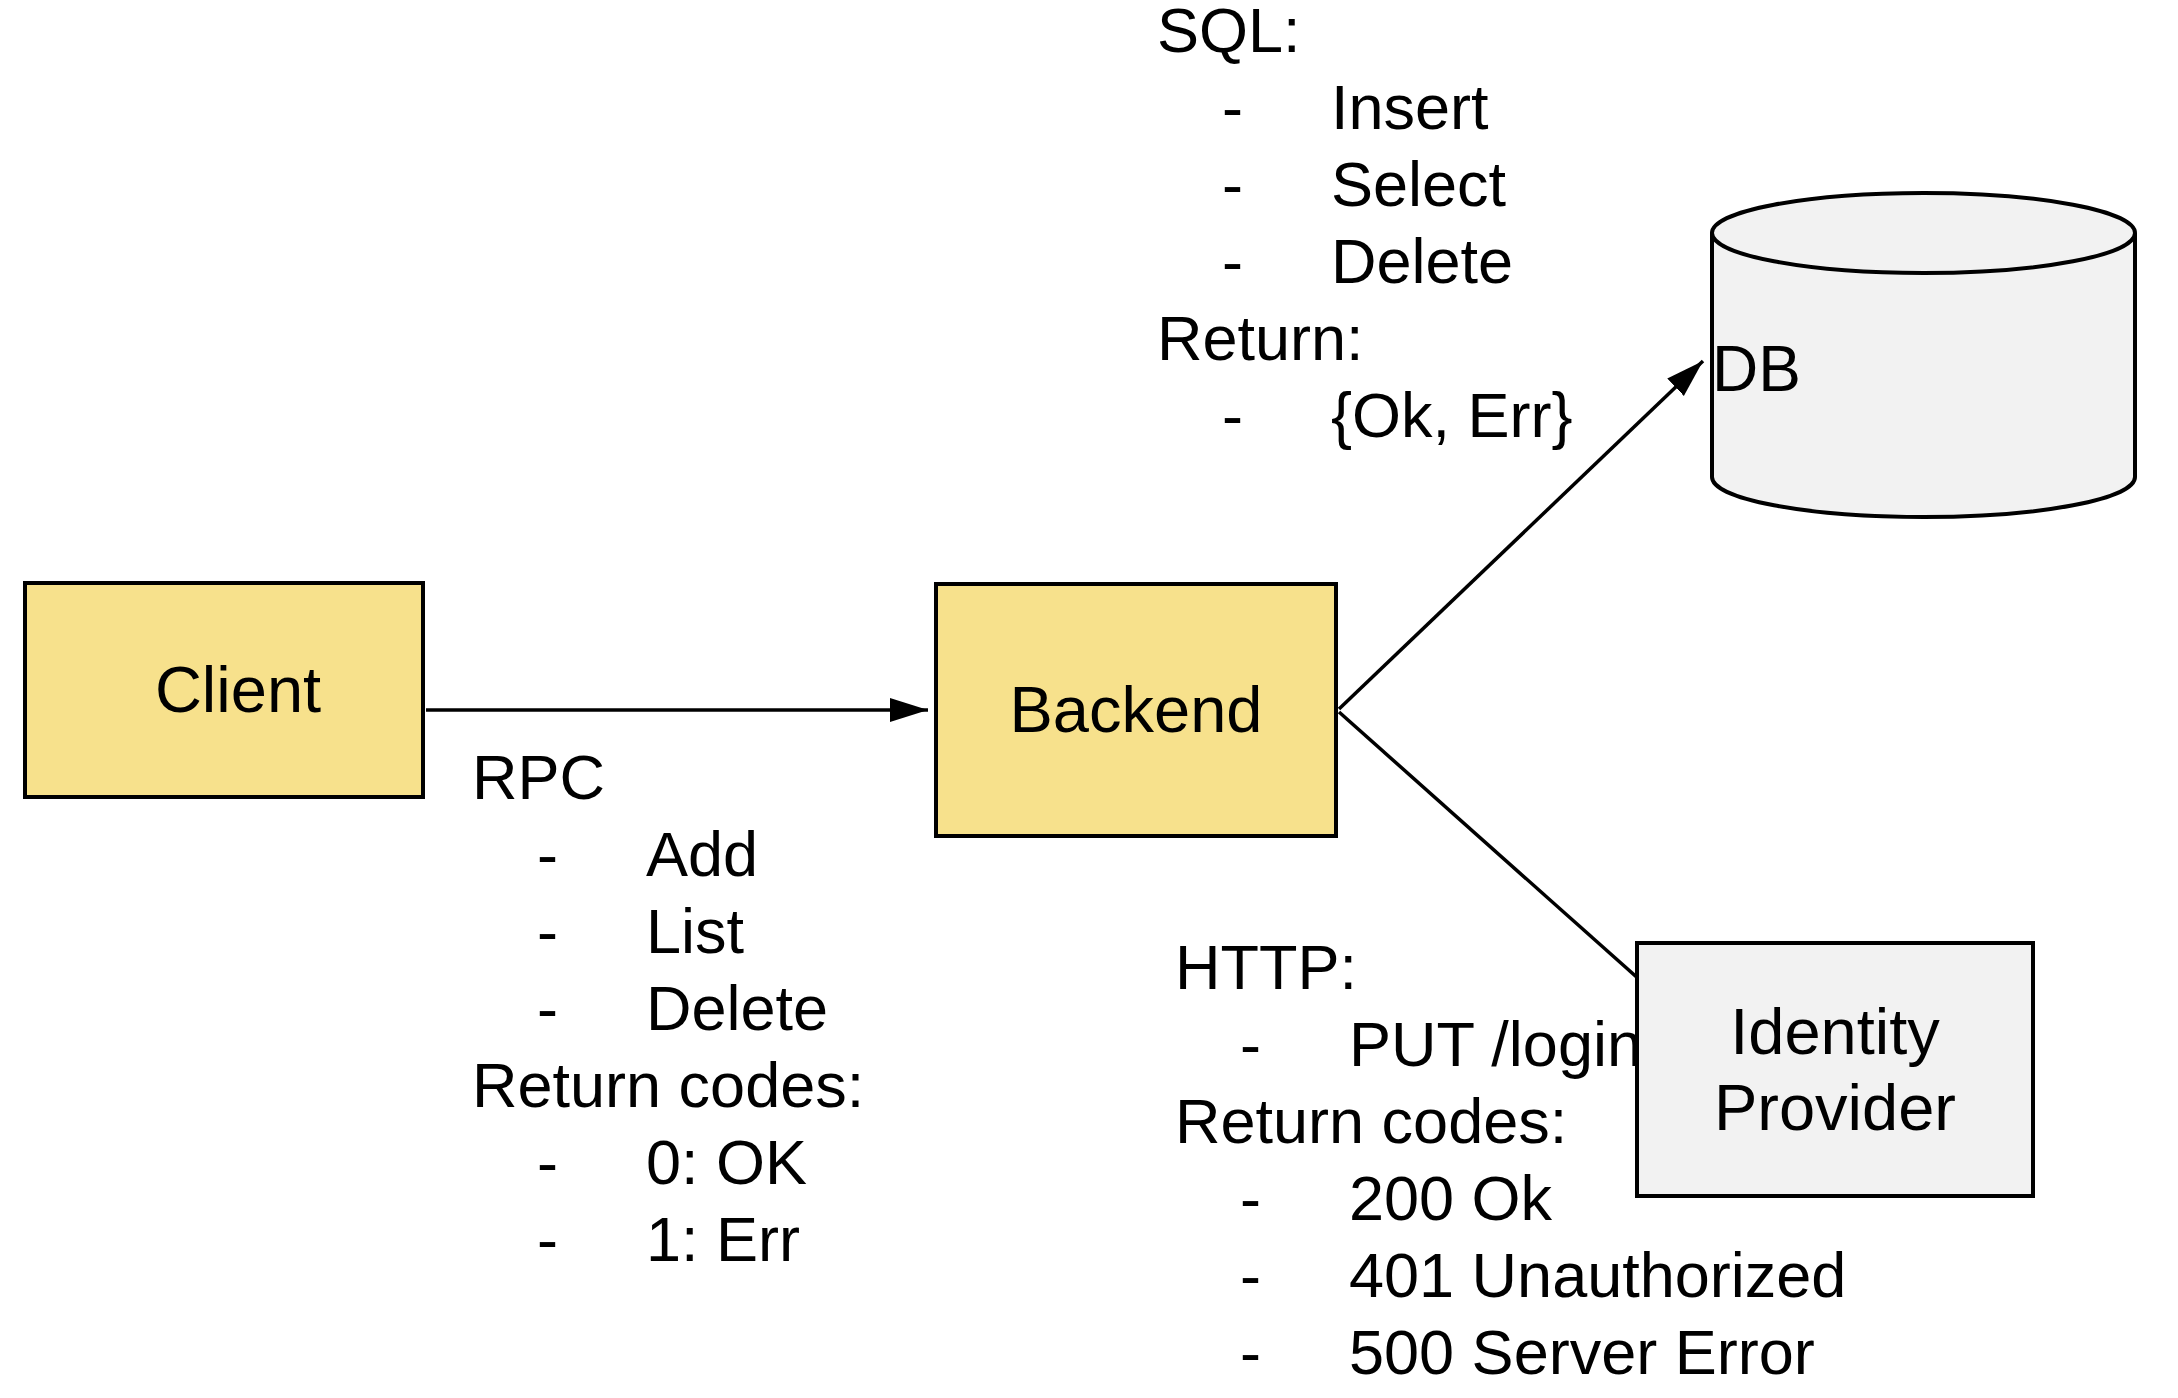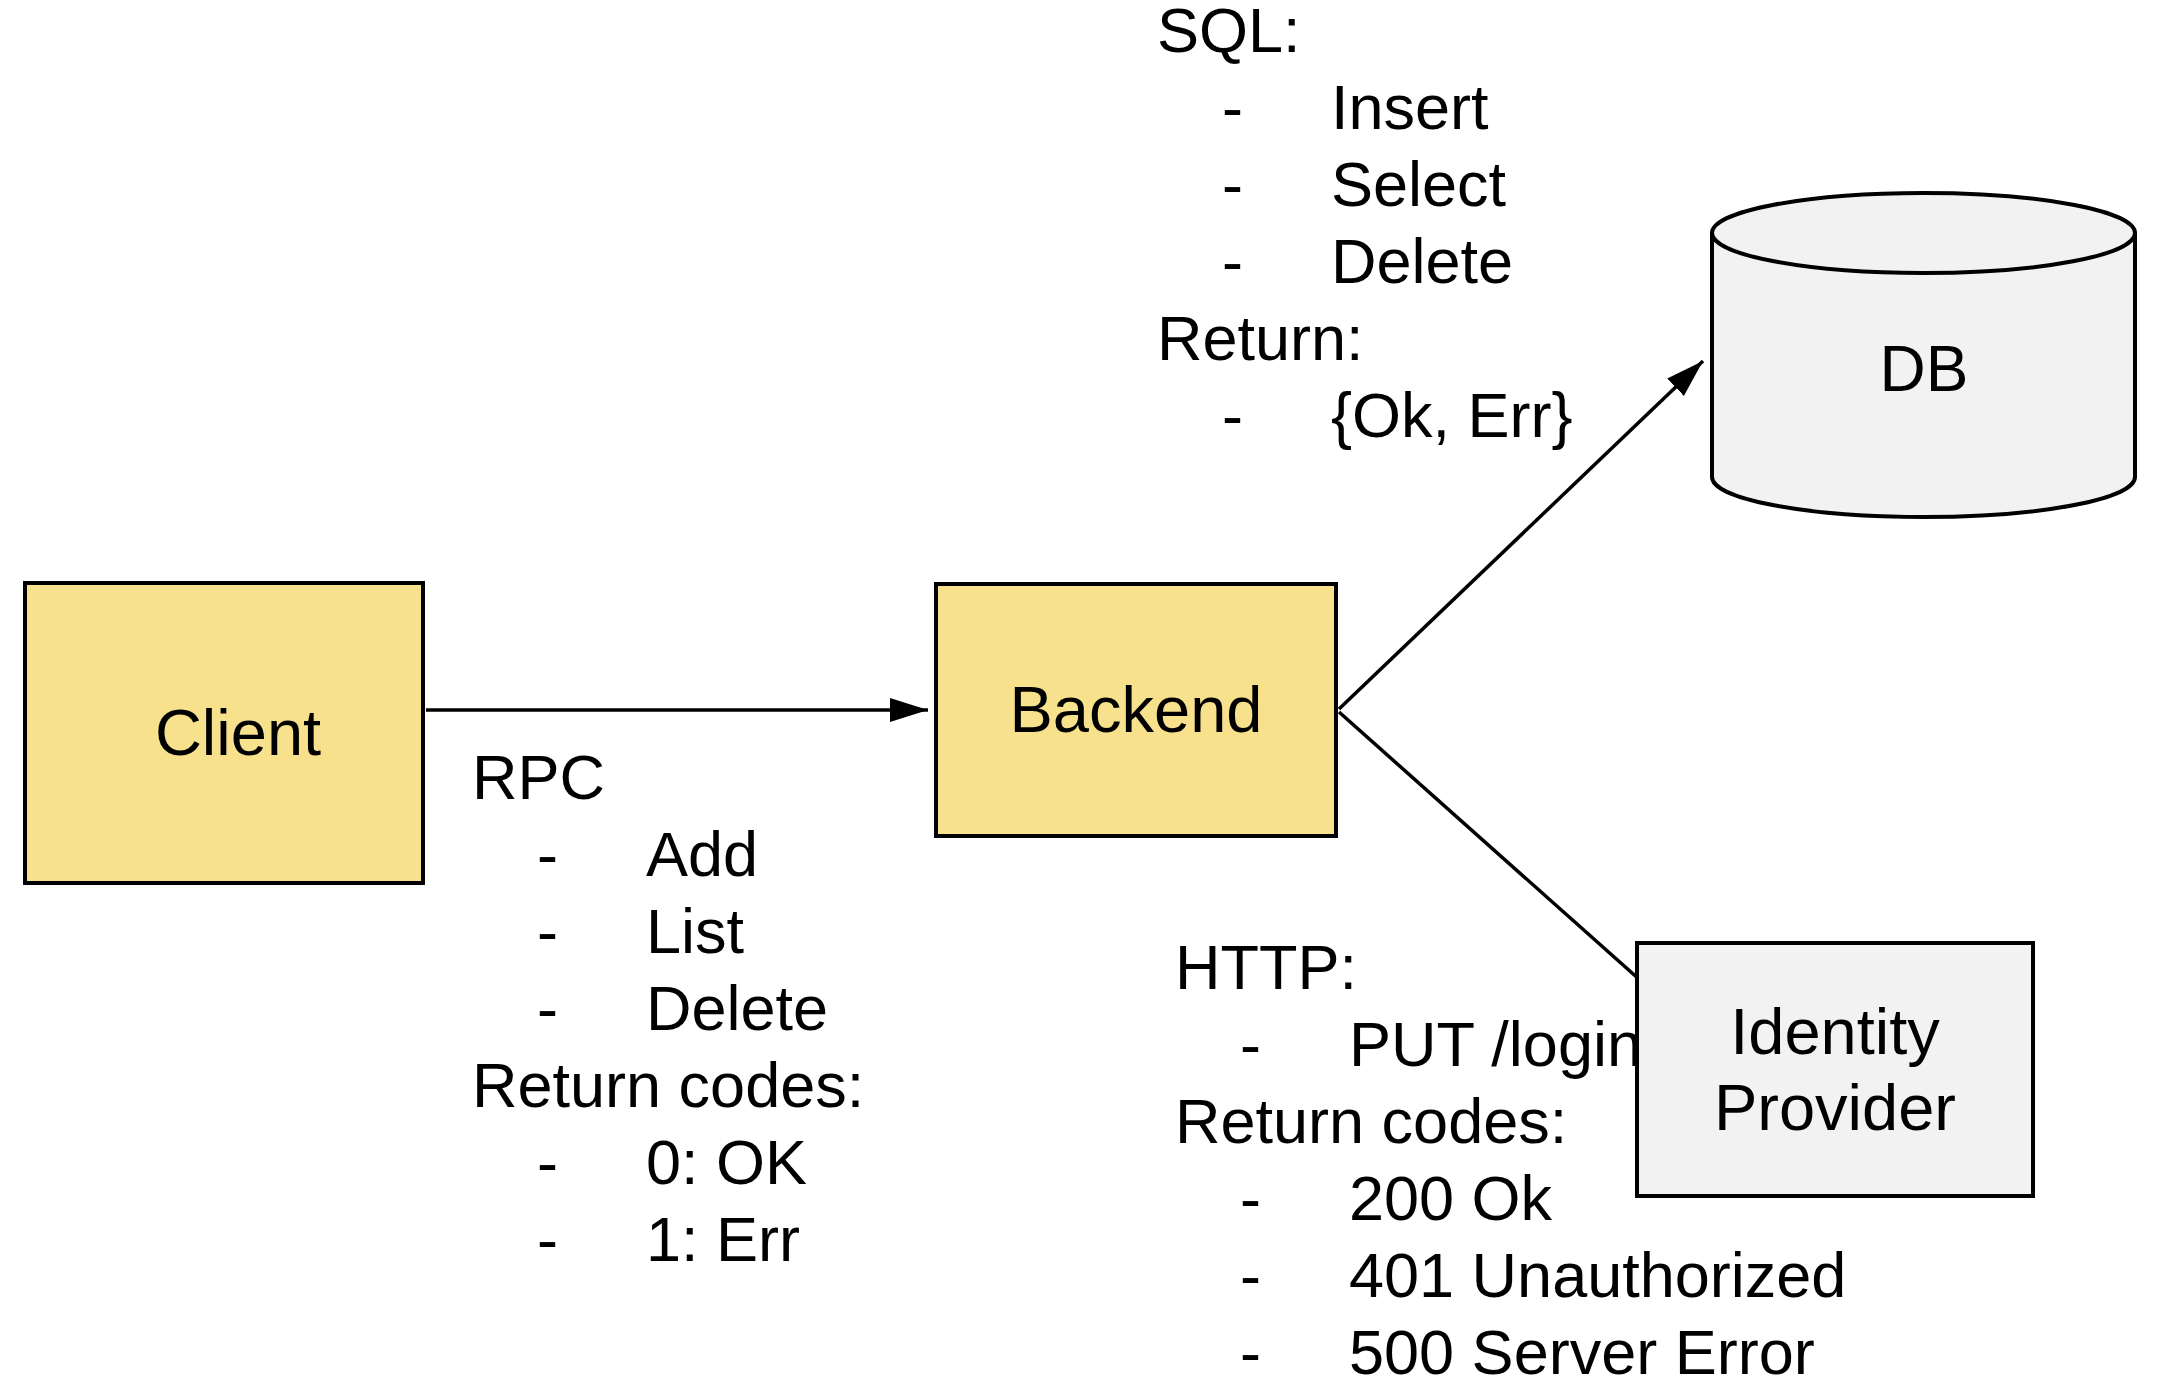--- a/index.html
+++ b/index.html
@@ -23,27 +23,27 @@
     border: 4px solid var(--stroke, #000000);
     display: flex;
     align-items: center;
     justify-content: center;
     text-align: center;
     font-size: 65px;
     line-height: 76px;
   }
   .node.yellow { background: var(--yellow, #F7E18C); }
   .node.gray   { background: var(--gray, #F2F2F2); }
-  .node-client   { left: 23px;   top: 581px; width: 402px; height: 304px; padding-left: 28px; }
+  .node-client   { left: 23px;   top: 581px; width: 402px; height: 218px; padding-left: 28px; }
   .node-backend  { left: 934px;  top: 582px; width: 404px; height: 256px; justify-content: center; }
   .node-idp      { left: 1635px; top: 941px; width: 400px; height: 257px; }
   .db-label {
     position: absolute;
     left: 1712px; top: 331px; width: 424px;
-    text-align: center;
+    text-align: left;
     font-size: 64px;
     line-height: 76px;
   }
   .cyl-fill { fill: var(--gray, #F2F2F2); stroke: var(--stroke, #000000); stroke-width: 4; }
   .arrow-line { stroke: var(--stroke, #000000); stroke-width: 3.5; fill: none; }
   .arrow-head { fill: var(--stroke, #000000); }
   .ann {
     position: absolute;
     font-size: 63px;
     white-space: nowrap;

